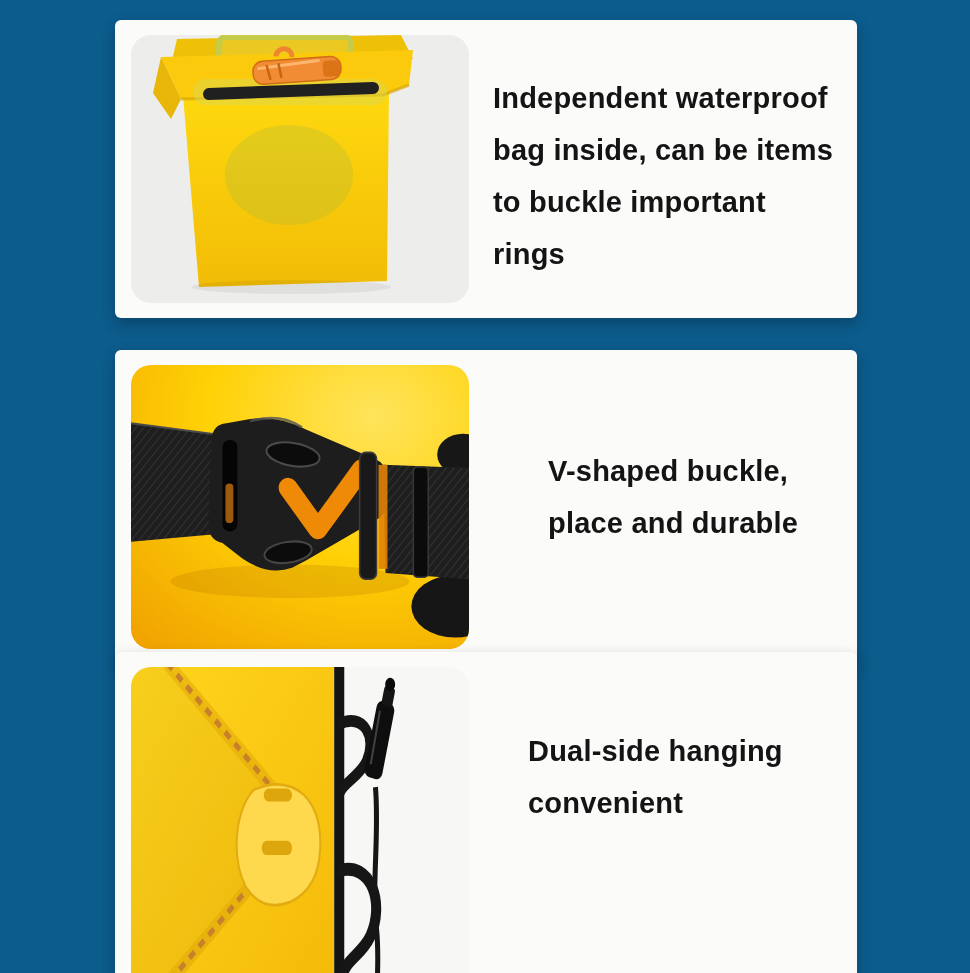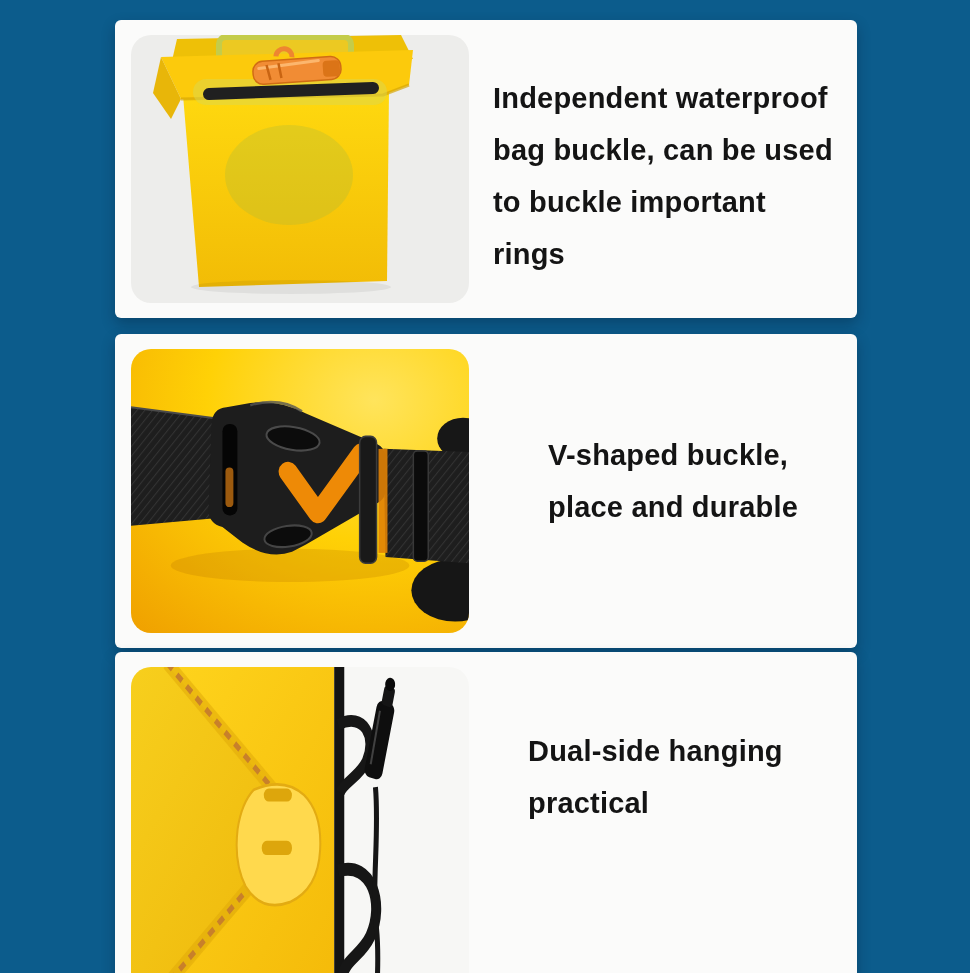--- a/index.html
+++ b/index.html
@@ -7,21 +7,21 @@
     width:970px;height:973px;position:relative;overflow:hidden;
     background:#0c5c8c;
     font-family:"Liberation Sans", sans-serif;
   }
   .card{
     position:absolute;left:115px;width:742px;
     background:#fbfbfa;border-radius:6px;
     box-shadow:0 6px 14px rgba(0,20,40,.30);
   }
   #card-1{top:20px;height:298px;}
-  #card-2{top:334px;height:314px;}
+  #card-2{top:350px;height:314px;}
   #card-3{top:652px;height:384px;}
   .photo{
     position:absolute;left:16px;top:15px;width:338px;height:calc(100% - 30px);
     border-radius:20px;overflow:hidden;
   }
   .photo svg{display:block;width:100%;height:100%;}
   .caption{
     position:absolute;color:#141414;font-weight:700;
     font-size:29px;line-height:52px;letter-spacing:.2px;
   }
@@ -57,21 +57,21 @@
         <rect x="122" y="24" width="88" height="23" rx="10" fill="#f18c34" stroke="#d06c15" stroke-width="1.5"></rect>
         <rect x="192" y="28" width="17" height="16" rx="4" fill="#db7417"></rect>
         <path d="M128,31 L188,27" stroke="#ffbe77" stroke-width="3" opacity="0.85" stroke-linecap="round"></path>
         <path d="M136,28 L139,43 M148,27 L150,42" stroke="#c96412" stroke-width="2.5"></path>
       </g>
       <ellipse cx="160" cy="252" rx="100" ry="7" fill="#000" opacity="0.06"></ellipse>
     </svg>
   </div>
   <div class="caption" style="color: rgb(20, 20, 20);">
     <div>Independent waterproof</div>
-    <div>bag buckle, can be used</div>
+    <div>bag inside, can be items</div>
     <div>to buckle important</div>
     <div>rings</div>
   </div>
 </section>
 
 <section class="card" id="card-2" style="background-color: rgb(251, 251, 250);">
   <div class="photo">
     <svg viewBox="0 0 340 273" preserveAspectRatio="none">
       <defs>
         <radialGradient id="p2bg" cx="0.72" cy="0.18" r="1.1">
@@ -143,15 +143,15 @@
       <g transform="rotate(14 247 56)">
         <rect x="238" y="26" width="18" height="60" rx="6" fill="#0e0e0e"></rect>
         <rect x="242" y="14" width="11" height="15" rx="3" fill="#151515"></rect>
         <circle cx="247" cy="12" r="5" fill="#0a0a0a"></circle>
         <path d="M242,34 L243,76" stroke="#414141" stroke-width="2"></path>
       </g>
     </svg>
   </div>
   <div class="caption" style="color: rgb(20, 20, 20);">
     <div>Dual-side hanging</div>
-    <div>practical</div>
+    <div>convenient</div>
   </div>
 </section>
 
 </body></html>

